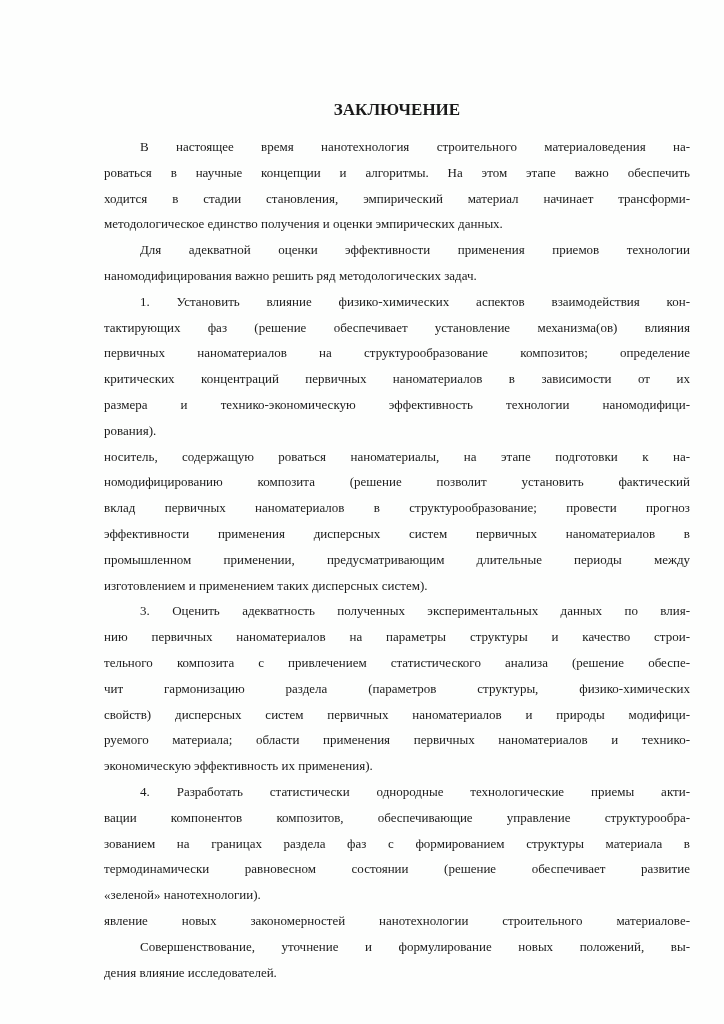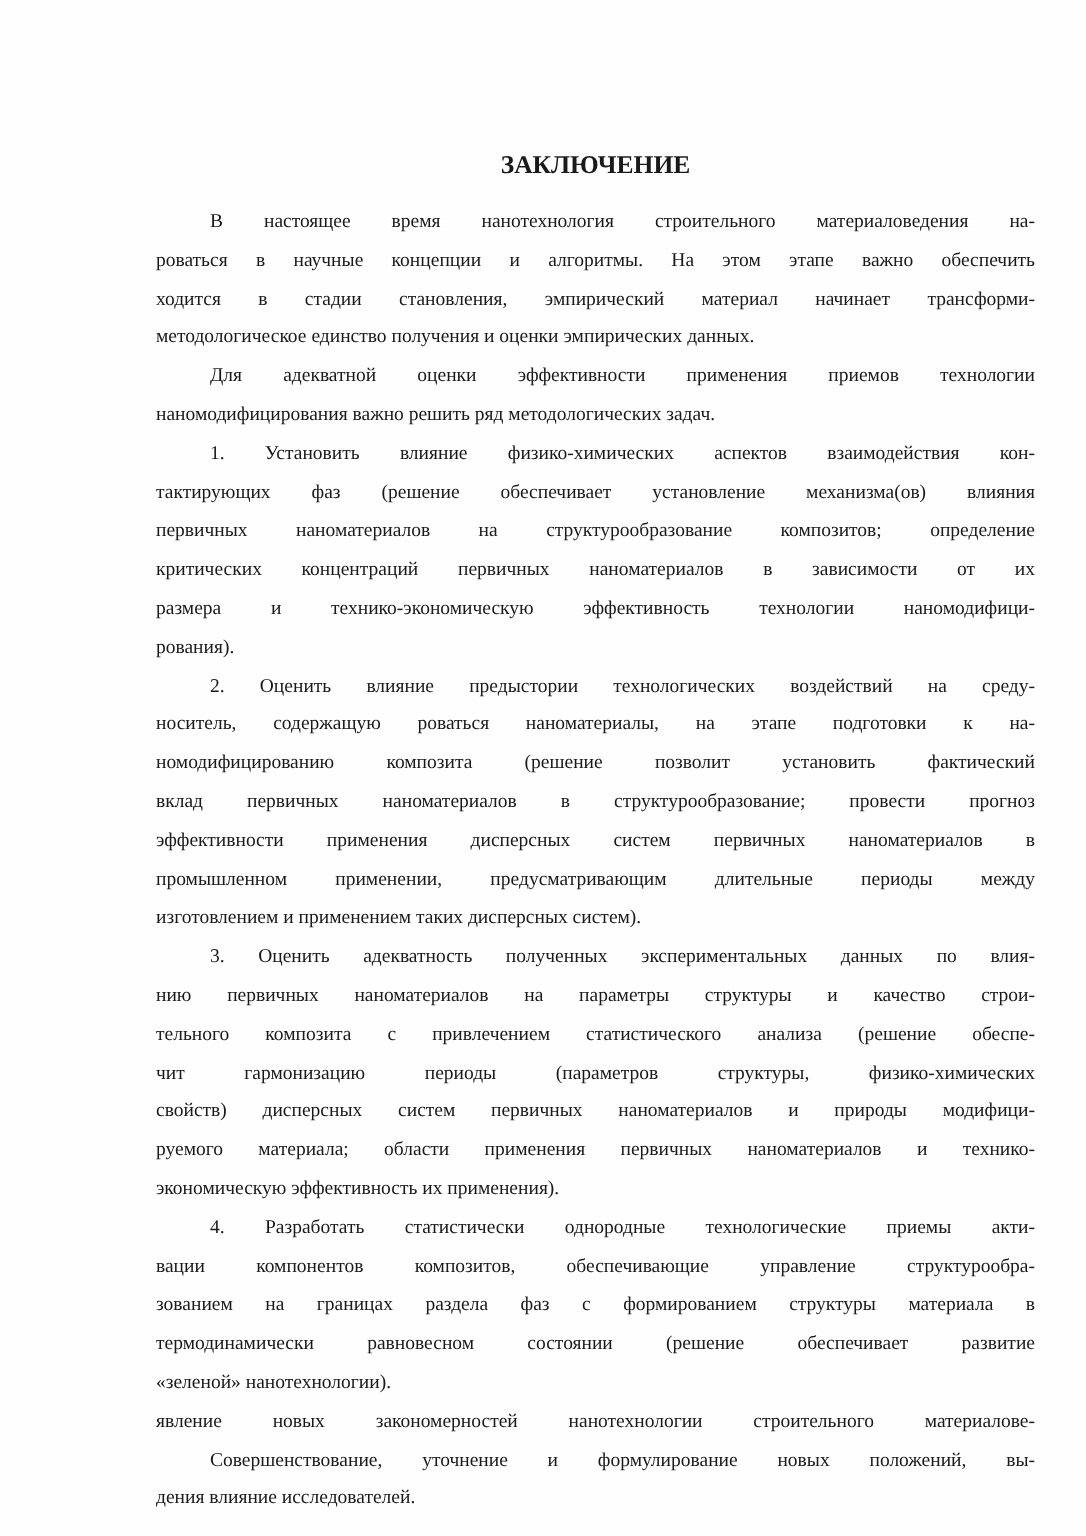--- a/index.html
+++ b/index.html
@@ -59,33 +59,32 @@
       </div>
       <div class="para">
         <span class="line j first">1. Установить влияние физико-химических аспектов взаимодействия кон-</span>
         <span class="line j">тактирующих фаз (решение обеспечивает установление механизма(ов) влияния</span>
         <span class="line j">первичных наноматериалов на структурообразование композитов; определение</span>
         <span class="line j">критических концентраций первичных наноматериалов в зависимости от их</span>
         <span class="line j">размера и технико-экономическую эффективность технологии наномодифици-</span>
         <span class="line j last">рования).</span>
       </div>
       <div class="para">
-        <span class="line j first">2. Оценить влияние предыстории технологических воздействий на среду-</span>
         <span class="line j">носитель, содержащую роваться наноматериалы, на этапе подготовки к на-</span>
         <span class="line j">номодифицированию композита (решение позволит установить фактический</span>
         <span class="line j">вклад первичных наноматериалов в структурообразование; провести прогноз</span>
         <span class="line j">эффективности применения дисперсных систем первичных наноматериалов в</span>
         <span class="line j">промышленном применении, предусматривающим длительные периоды между</span>
         <span class="line j last">изготовлением и применением таких дисперсных систем).</span>
       </div>
       <div class="para">
         <span class="line j first">3. Оценить адекватность полученных экспериментальных данных по влия-</span>
         <span class="line j">нию первичных наноматериалов на параметры структуры и качество строи-</span>
         <span class="line j">тельного композита с привлечением статистического анализа (решение обеспе-</span>
-        <span class="line j">чит гармонизацию периоды (параметров структуры, физико-химических</span>
+        <span class="line j">чит гармонизацию раздела (параметров структуры, физико-химических</span>
         <span class="line j">свойств) дисперсных систем первичных наноматериалов и природы модифици-</span>
         <span class="line j">руемого материала; области применения первичных наноматериалов и технико-</span>
         <span class="line j last">экономическую эффективность их применения).</span>
       </div>
       <div class="para">
         <span class="line j first">4. Разработать статистически однородные технологические приемы акти-</span>
         <span class="line j">вации компонентов композитов, обеспечивающие управление структурообра-</span>
         <span class="line j">зованием на границах раздела фаз с формированием структуры материала в</span>
         <span class="line j">термодинамически равновесном состоянии (решение обеспечивает развитие</span>
         <span class="line j last">«зеленой» нанотехнологии).</span>

